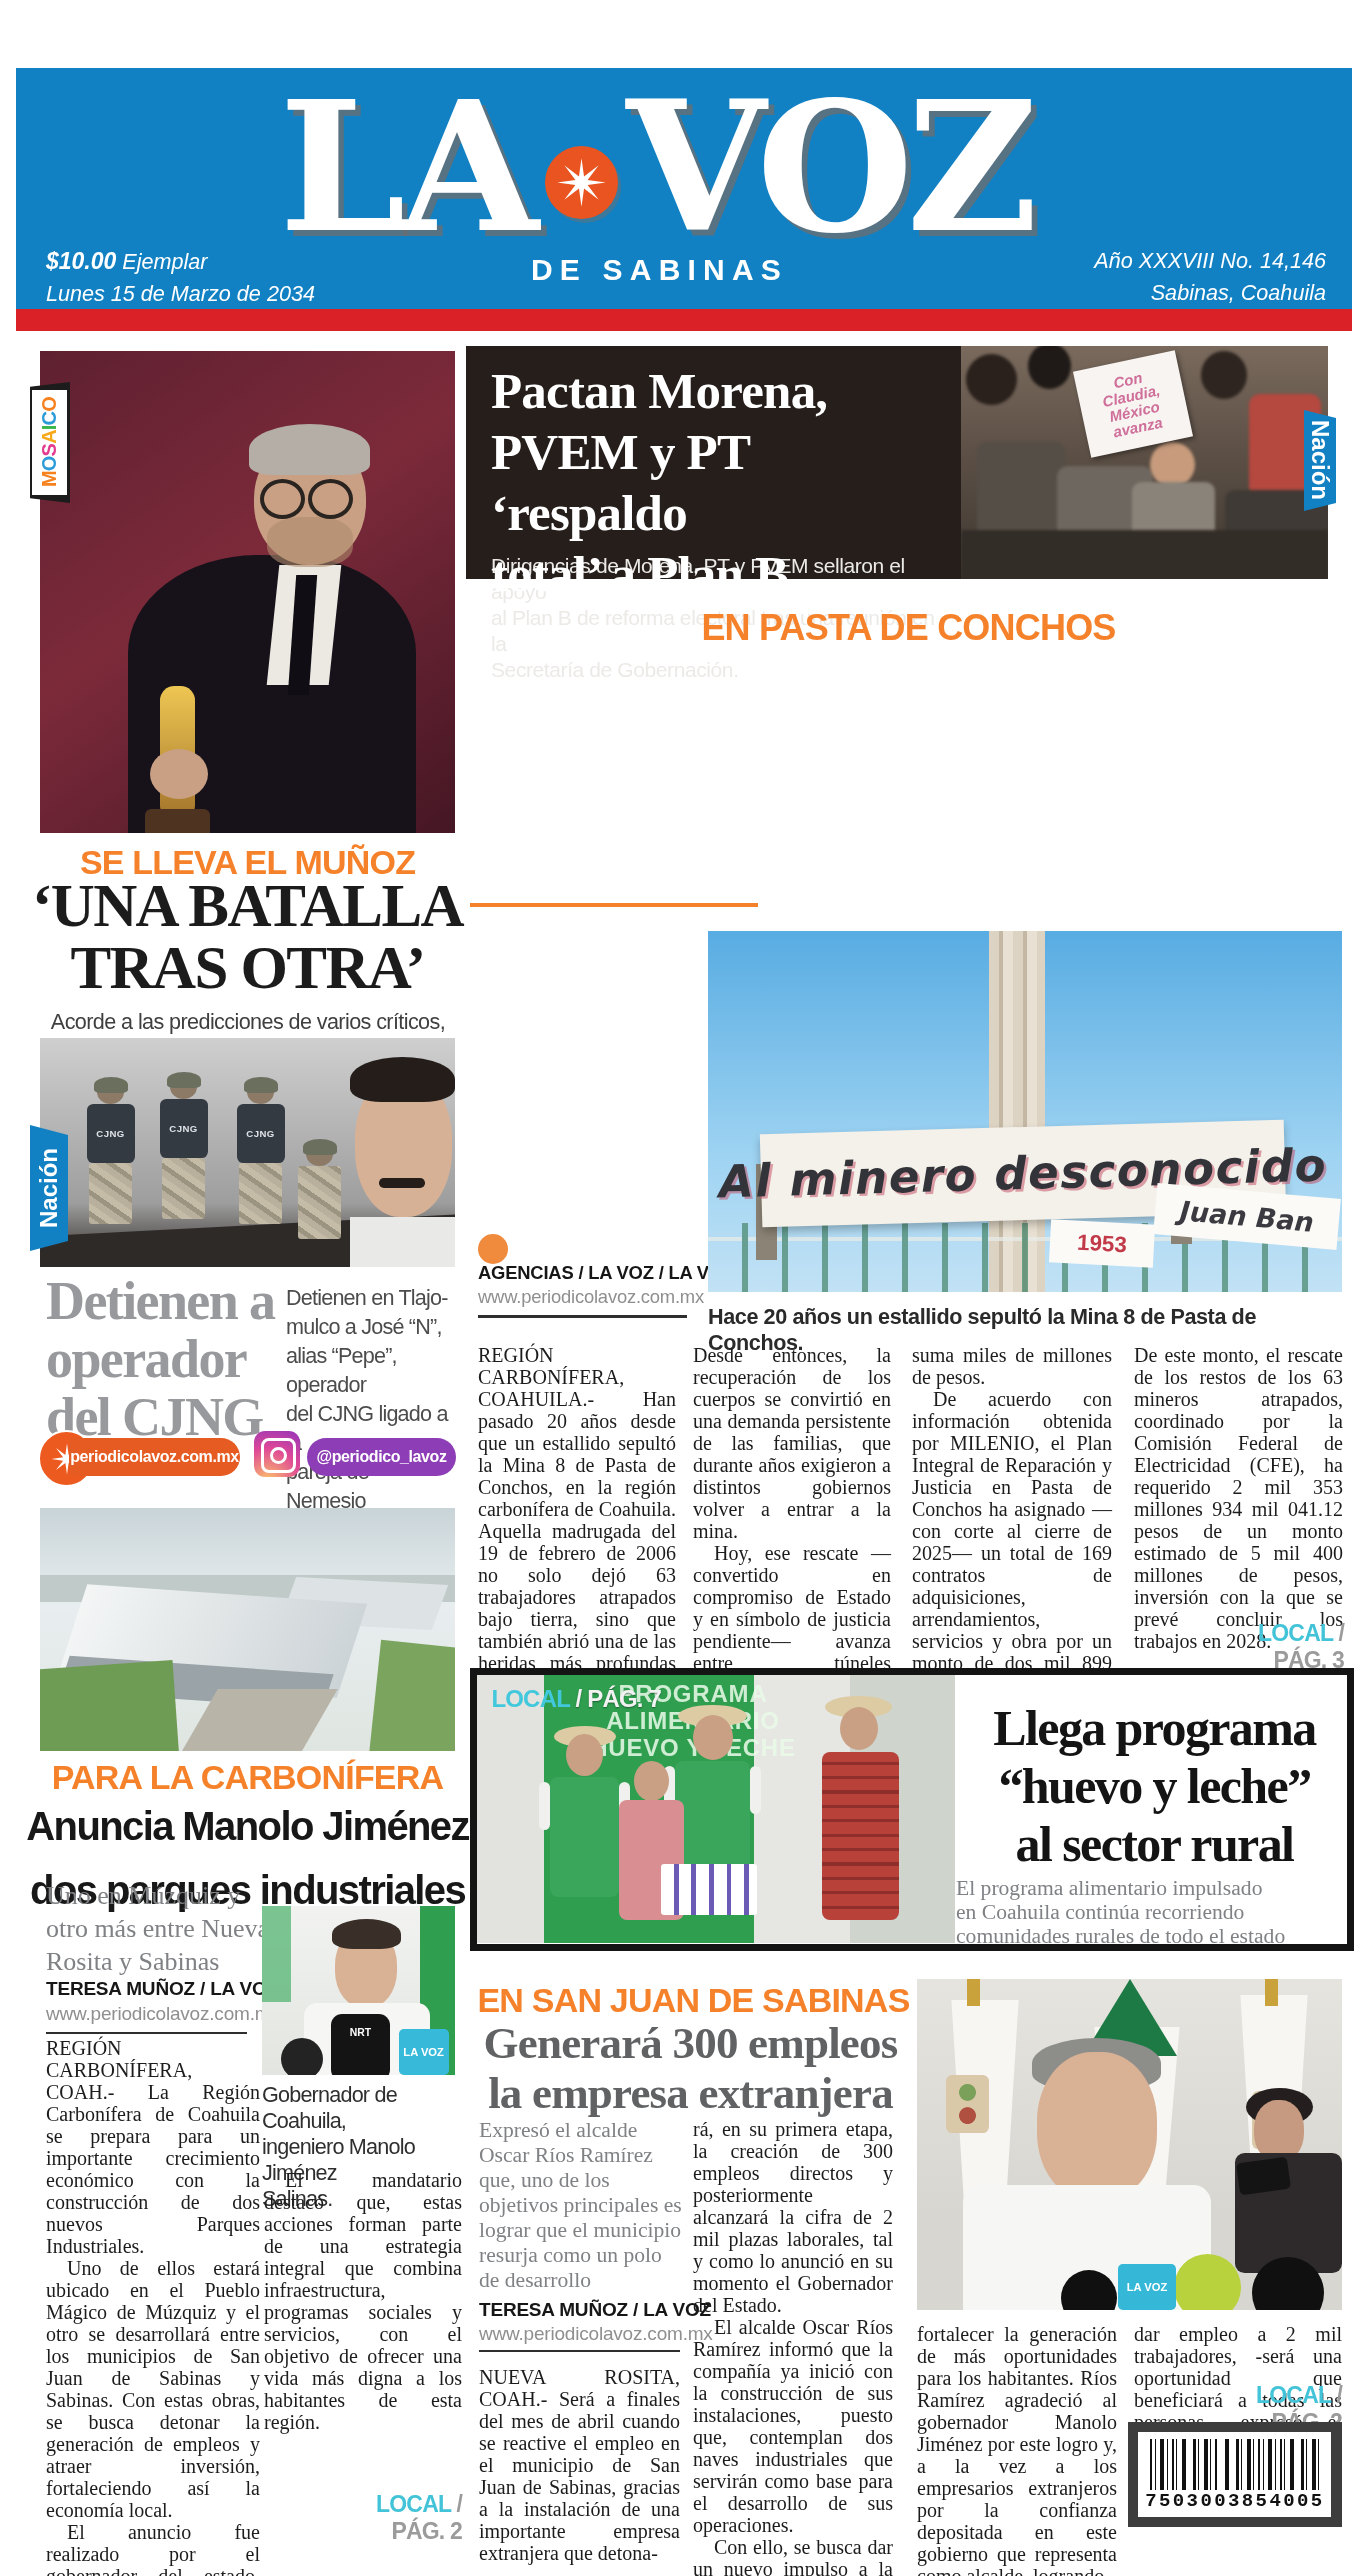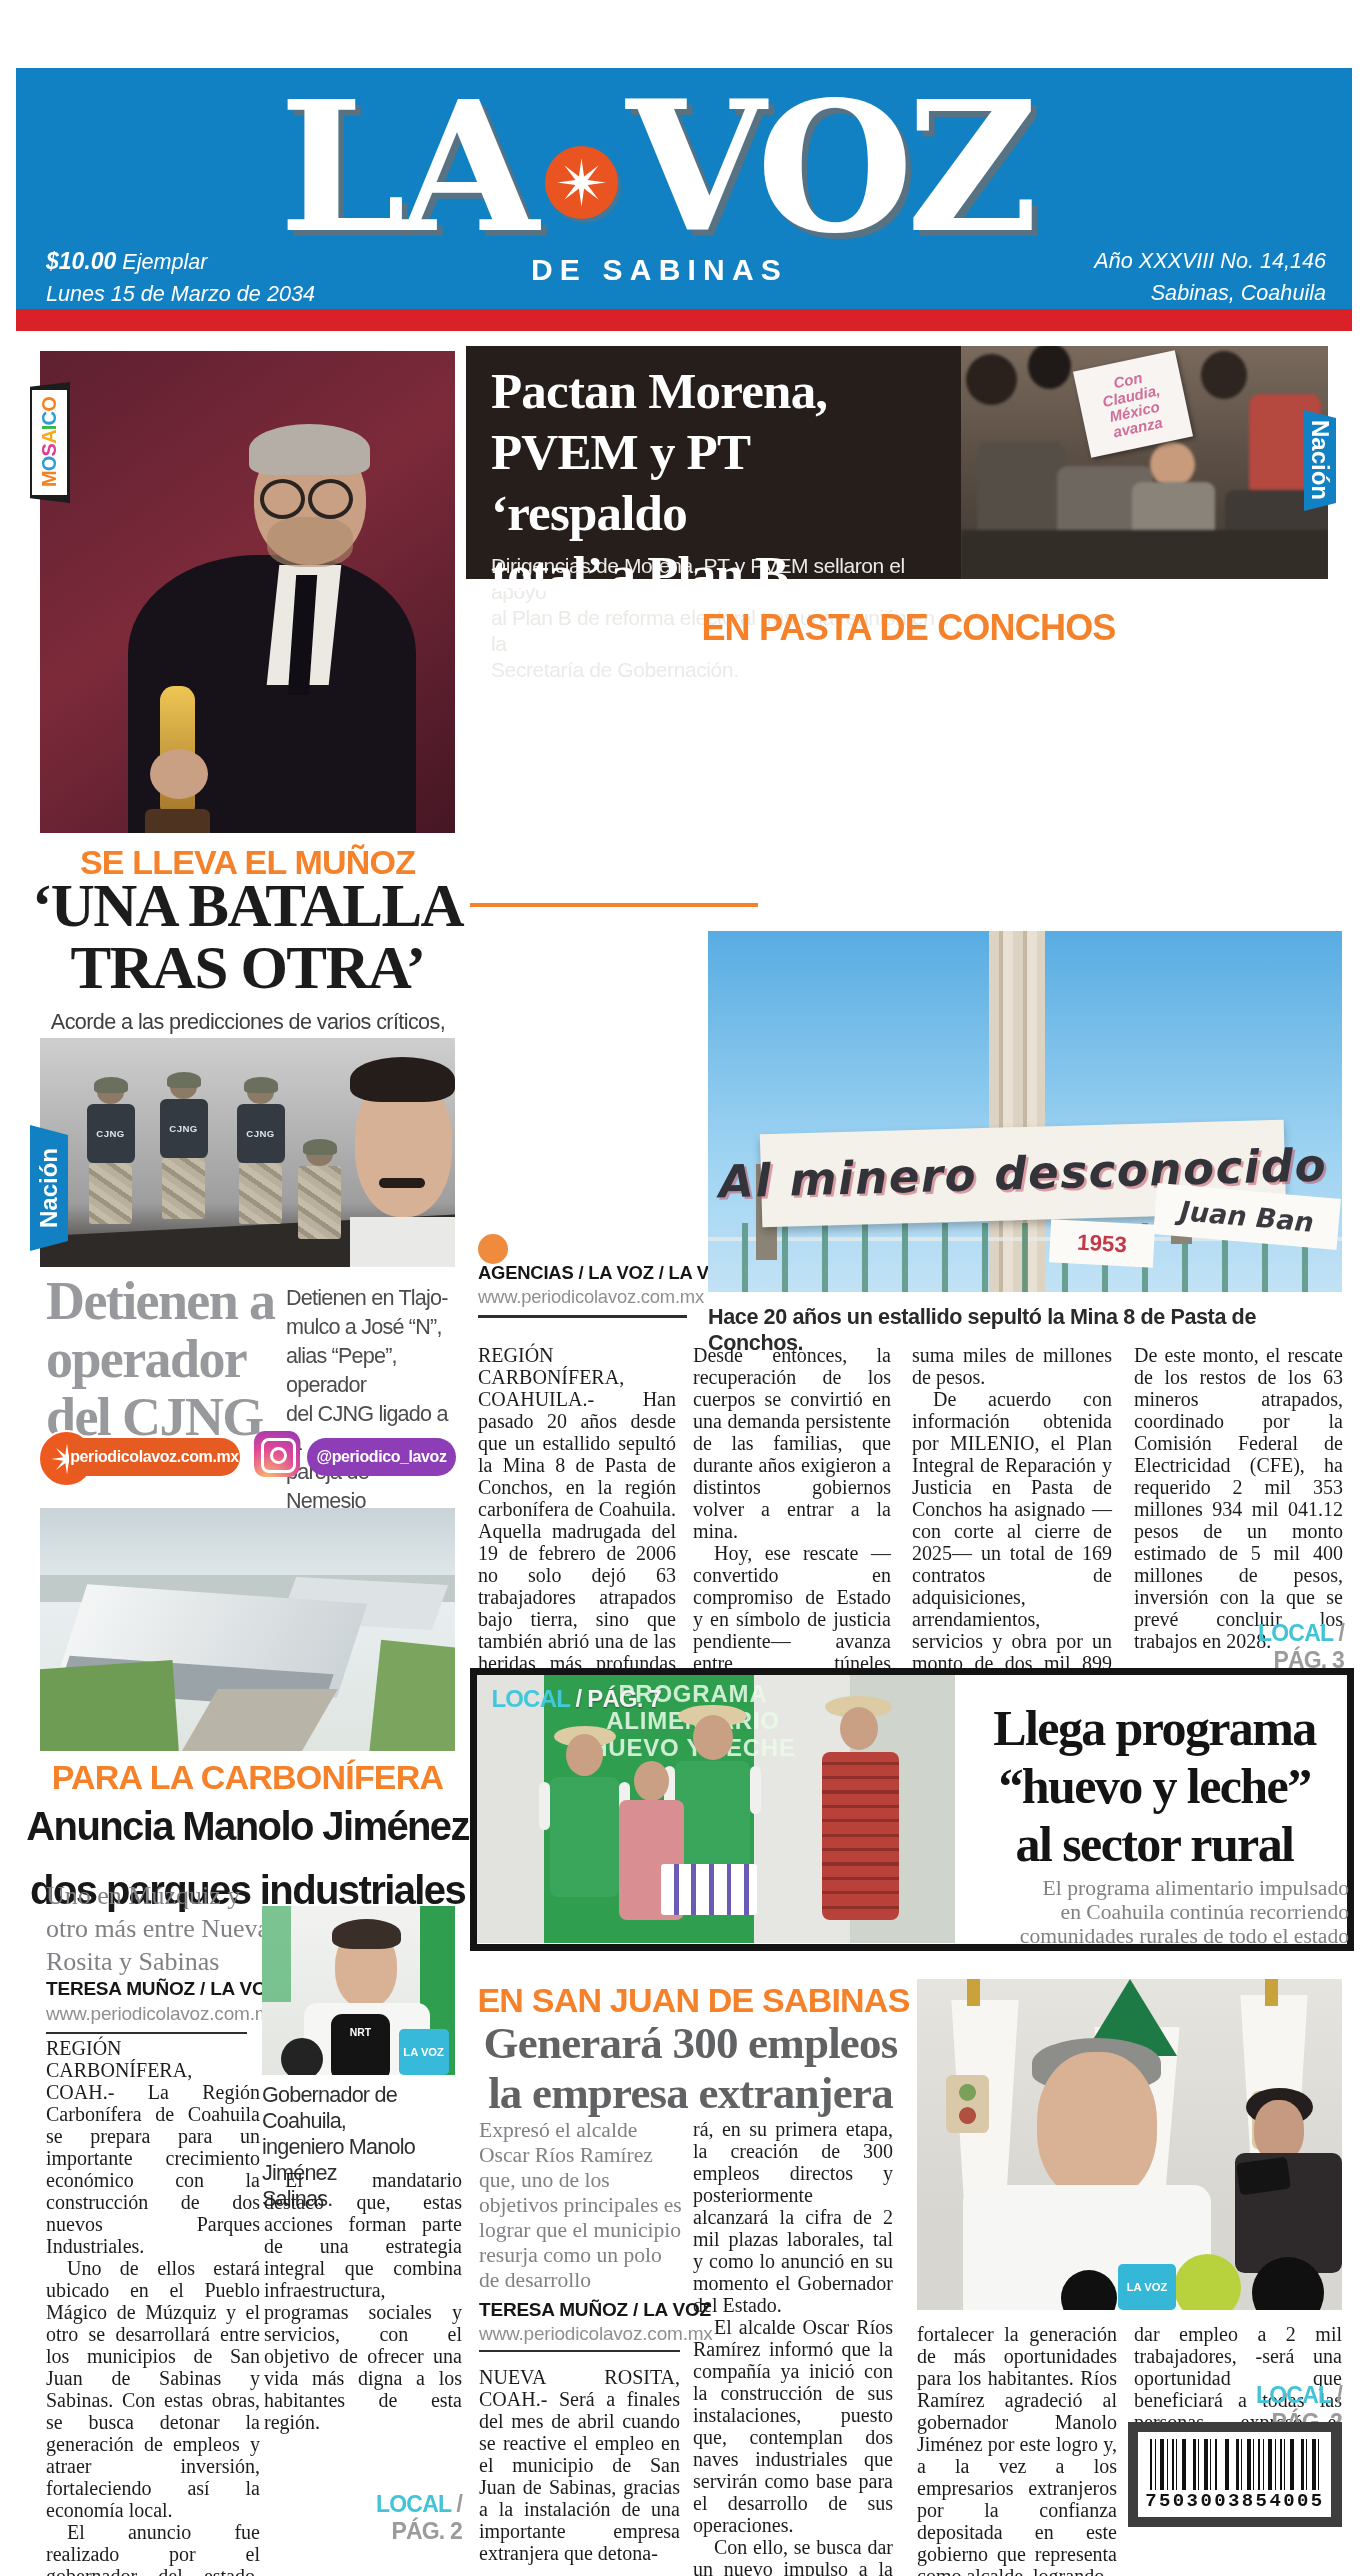--- a/index.html
+++ b/index.html
@@ -190,21 +190,21 @@
   .vest.white-sl::after{content:"";position:absolute;right:-11.2px;top:4.8px;width:11.2px;height:48px;background:#f0f0ee;border-radius:6.4px}
   .plaid{position:absolute;background:repeating-linear-gradient(0deg,#b8413a 0 11.2px,#8e2f2c 11.2px 14.4px),
          repeating-linear-gradient(90deg,rgba(255,255,255,.35) 0 3.2px,transparent 3.2px 14.4px);border-radius:8px}
   .pink{position:absolute;background:#d98f92;border-radius:8px}
   .milk{position:absolute;background:repeating-linear-gradient(90deg,#fff 0 12.8px,#6c5bb5 12.8px 17.6px);border-radius:3.2px}
   .hv-label{position:absolute;left:14.4px;top:9.6px;font-weight:bold;font-size:24px;letter-spacing:-0.8px}
   .hv-label .s{color:#42c8dc}
   .hv-label .p{color:#f2f2f2;text-shadow:0 0.8px 1.6px rgba(0,0,0,.4)}
   .hv-head{position:absolute;left:489px;top:24px;width:377px;text-align:center;font-family:"Liberation Serif",serif;
            font-weight:bold;font-size:50px;line-height:58px;color:#141414;letter-spacing:-1.6px}
-  .hv-deck{position:absolute;left:479px;top:201px;width:393px;text-align:right;font-size:21.6px;line-height:24px}
+  .hv-deck{position:absolute;left:479px;top:201px;width:393px;text-align:left;font-size:21.6px;line-height:24px}
 
   
   .em-kick{left:470px;top:1983px;width:447px}
   .em-head{left:447px;top:2018px;width:487px;font-family:"Liberation Serif",serif;font-weight:bold;
            font-size:45px;line-height:50px;color:#606264;letter-spacing:-0.8px}
   .em-deck{left:479px;top:2118px;width:214px;font-size:21.6px;line-height:25px}
   .em-by{left:479px;top:2299px}
   .em-url{left:479px;top:2323px}
   .em-rule{left:479px;top:2350px;width:201px}
   .em-c1{left:479px;top:2366px;width:201px}

